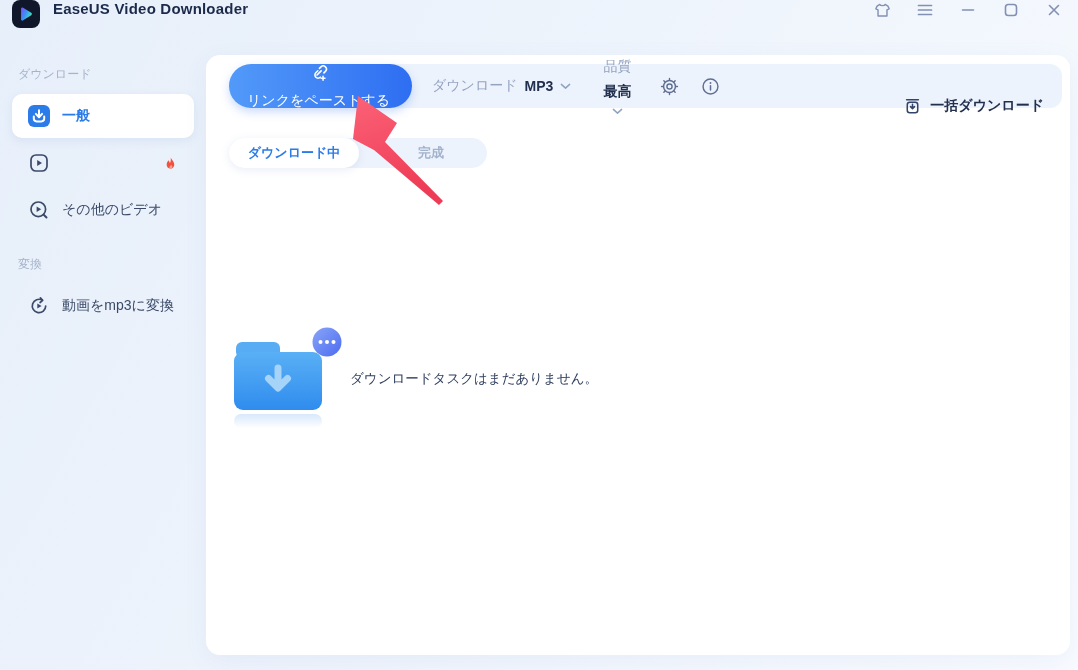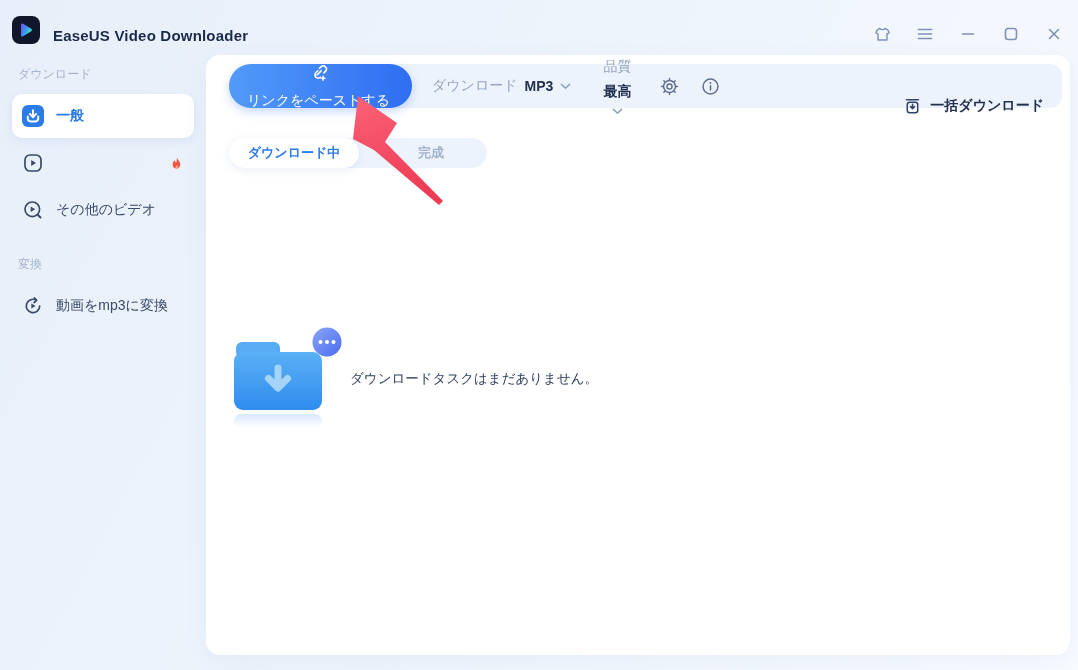--- a/index.html
+++ b/index.html
@@ -4,32 +4,32 @@
 <style>
   * { margin:0; padding:0; box-sizing:border-box; }
   html,body { width:1078px; height:670px; overflow:hidden; }
   body {
     font-family:"Liberation Sans","DejaVu Sans",sans-serif;
     background:linear-gradient(118deg,#e7effa 0%,#eef4fc 45%,#f8fbff 100%);
     position:relative; color:#22304f;
   }
 
   
-  .titlebar { height:44px; display:flex; align-items:flex-end; padding:0 14px 0 12px; }
+  .titlebar { height:44px; display:flex; align-items:flex-start; padding:0 14px 0 12px; }
   .logo { width:28px; height:28px; border-radius:8px; background:#11172b;
           display:flex; align-items:center; justify-content:center; margin-right:13px; }
   .app-title { font-size:15px; font-weight:700; color:#1b2a4a; letter-spacing:.2px; }
   .win-controls { margin-left:auto; display:flex; align-items:center; gap:23px; }
   .win-controls span { width:20px; height:20px; display:flex; align-items:center; justify-content:center; cursor:pointer; }
 
   
   .sidebar { position:absolute; top:44px; left:0; width:206px; bottom:0; padding:14px 12px 0; }
   .section-label { font-size:12px; color:#a6b4cb; padding:8px 6px 11px; }
   .nav-item { height:44px; border-radius:10px; display:flex; align-items:center;
-              padding:0 10px; gap:12px; font-size:14px; color:#3a4a68; cursor:pointer; margin-bottom:3px; }
+              padding:0 16px; gap:12px; font-size:14px; color:#3a4a68; cursor:pointer; margin-bottom:3px; }
   .nav-item .nav-icon { width:22px; height:22px; display:flex; align-items:center; justify-content:center; }
   .nav-item.active { background:#fff; color:#2b7ce9; font-weight:700;
                      box-shadow:0 3px 10px rgba(100,130,190,.12); }
   .nav-item .flame { margin-left:auto; display:flex; }
   .sidebar .section-label.second { margin-top:16px; }
 
   
   .panel { position:absolute; left:206px; top:55px; width:864px; height:600px;
            background:#fff; border-radius:14px; box-shadow:0 6px 24px rgba(90,120,180,.07); }
 

